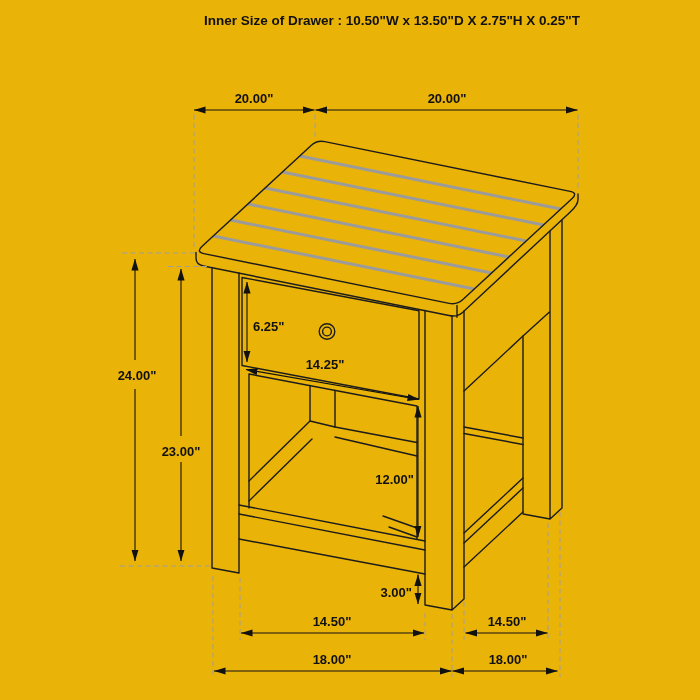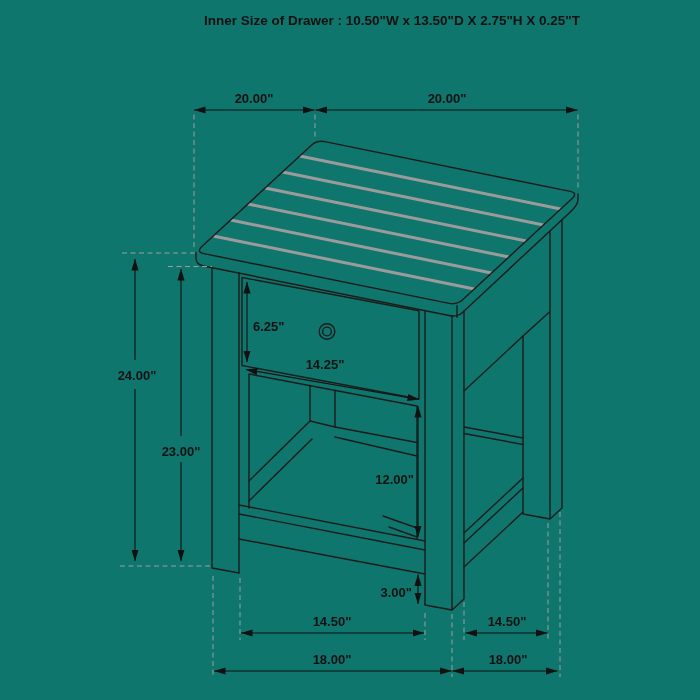--- a/index.html
+++ b/index.html
@@ -4,21 +4,21 @@
 <style>
   html, body {
     margin: 0;
     padding: 0;
     background: #ffffff;
   }
   .page {
     position: relative;
     width: 700px;
     height: 700px;
-    background: #0f766e;
+    background: #eab308;
     font-family: "Liberation Sans", sans-serif;
     overflow: hidden;
   }
   svg text {
     font-family: "Liberation Sans", sans-serif;
     font-weight: bold;
     fill: #111111;
   }
   .title-text { font-size: 13.5px; }
   .dim-label  { font-size: 13px; }

